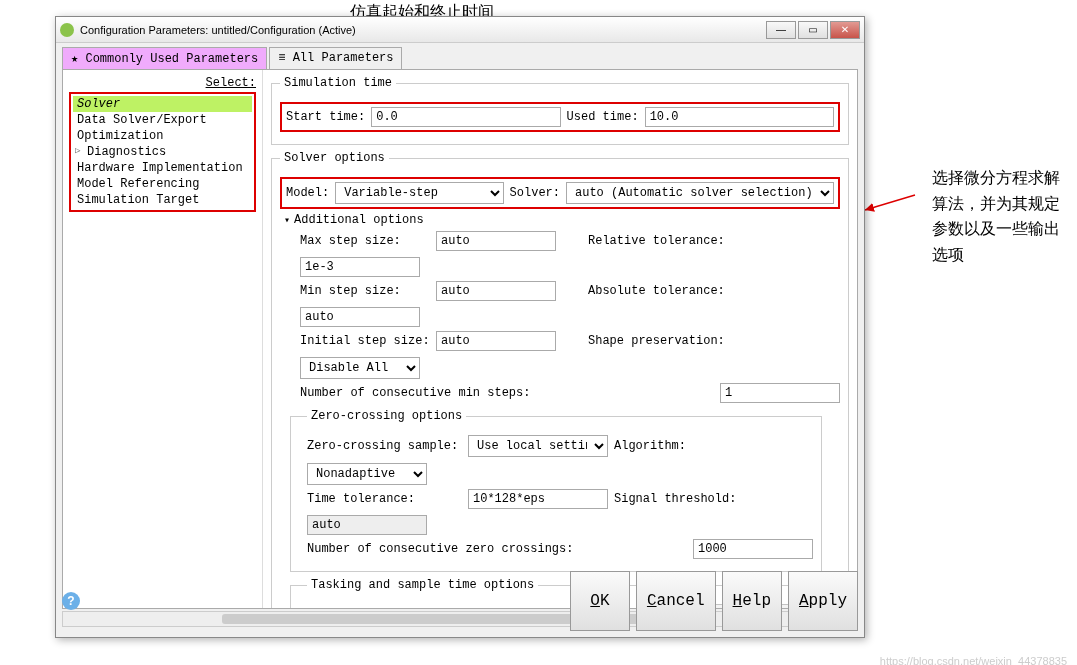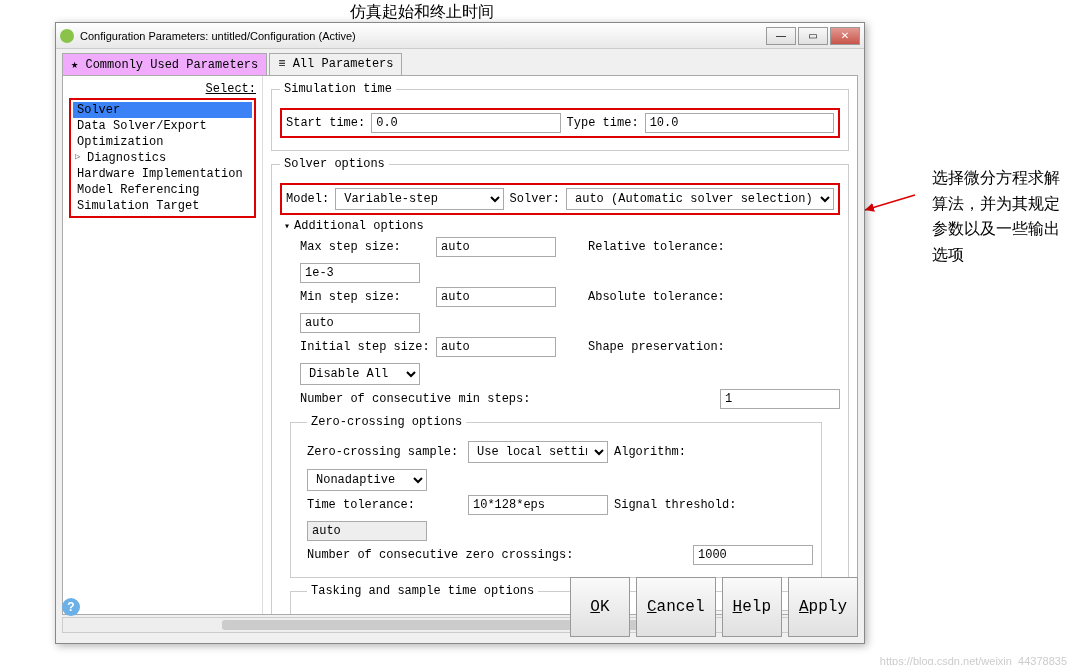--- a/index.html
+++ b/index.html
@@ -28,21 +28,21 @@
   font-size: 16px;
   color: #000;
   line-height: 1.6;
 }
 .arrow-line {
   position: absolute;
   pointer-events: none;
 }
 .window {
   position: absolute;
-  top: 22px;
+  top: 16px;
   left: 55px;
   width: 810px;
   height: 622px;
   border: 1px solid #888;
   background: #f0f0f0;
   box-shadow: 2px 2px 8px rgba(0,0,0,0.3);
 }
 .titlebar {
   height: 26px;
   background: linear-gradient(#fff,#e8e8e8);
@@ -95,21 +95,21 @@
 .select-header {
   text-align: right;
   text-decoration: underline;
   margin-bottom: 2px;
 }
 .side-list {
   border: 2px solid #d00;
   padding: 2px 2px;
 }
 .side-item { padding: 1px 4px; white-space: nowrap; }
-.side-item.sel { background: #3b82f6; }
+.side-item.sel { background: #bef264; font-style: italic; }
 .side-item.indent { padding-left: 14px; position: relative; }
 .side-item.indent::before { content:"▷"; position:absolute; left:2px; font-size:9px; color:#666;}
 .main {
   flex: 1;
   padding: 6px 8px;
   overflow: hidden;
 }
 fieldset { border: 1px solid #ccc; margin-bottom: 6px; padding: 8px; }
 fieldset.nested { margin: 6px 18px 0 10px; padding-left: 16px; }
 legend { padding: 0 4px; font-family: "Courier New", monospace; }
@@ -212,21 +212,21 @@
         <div class="side-item">Simulation Target</div>
       </div>
     </div>
 
     <div class="main">
       <fieldset>
         <legend>Simulation time</legend>
         <div class="red-box row">
           <label>Start time:</label>
           <input class="txt" style="flex: 1 1 0%;" value="0.0">
-          <label>Type time:</label>
+          <label>Used time:</label>
           <input class="txt" style="flex: 1 1 0%;" value="10.0">
         </div>
       </fieldset>
 
       <fieldset>
         <legend>Solver options</legend>
         <div class="red-box row">
           <label>Model:</label>
           <select class="txt" style="flex:1"><option>Variable-step</option></select>
           <label>Solver:</label>

